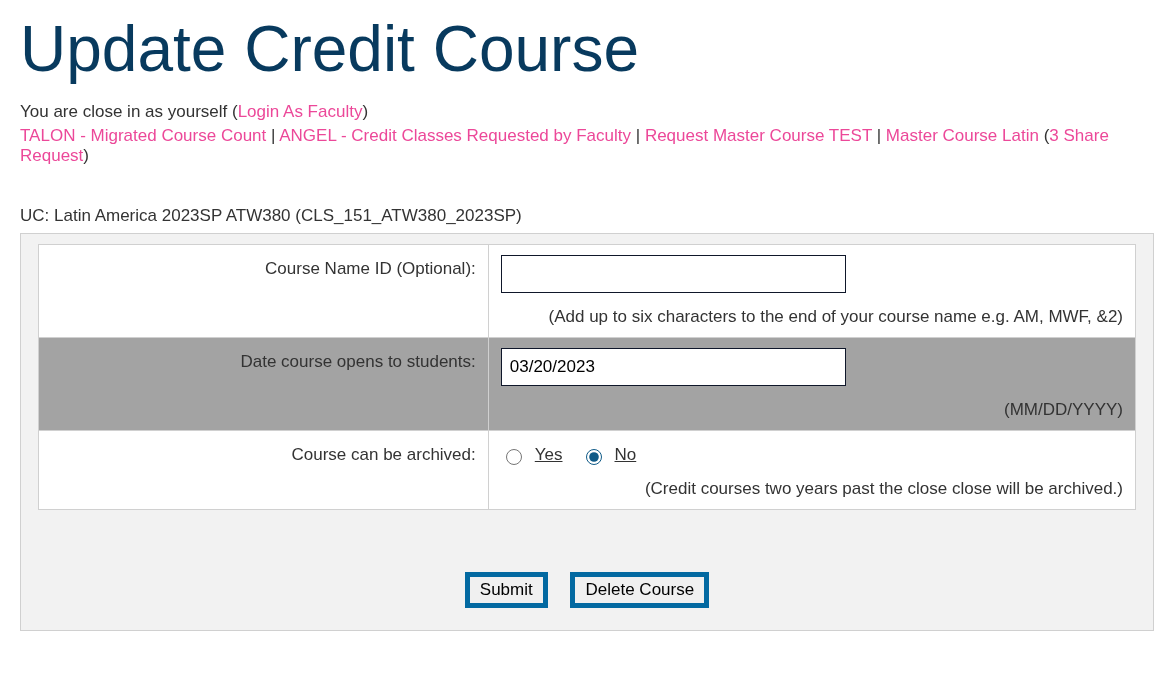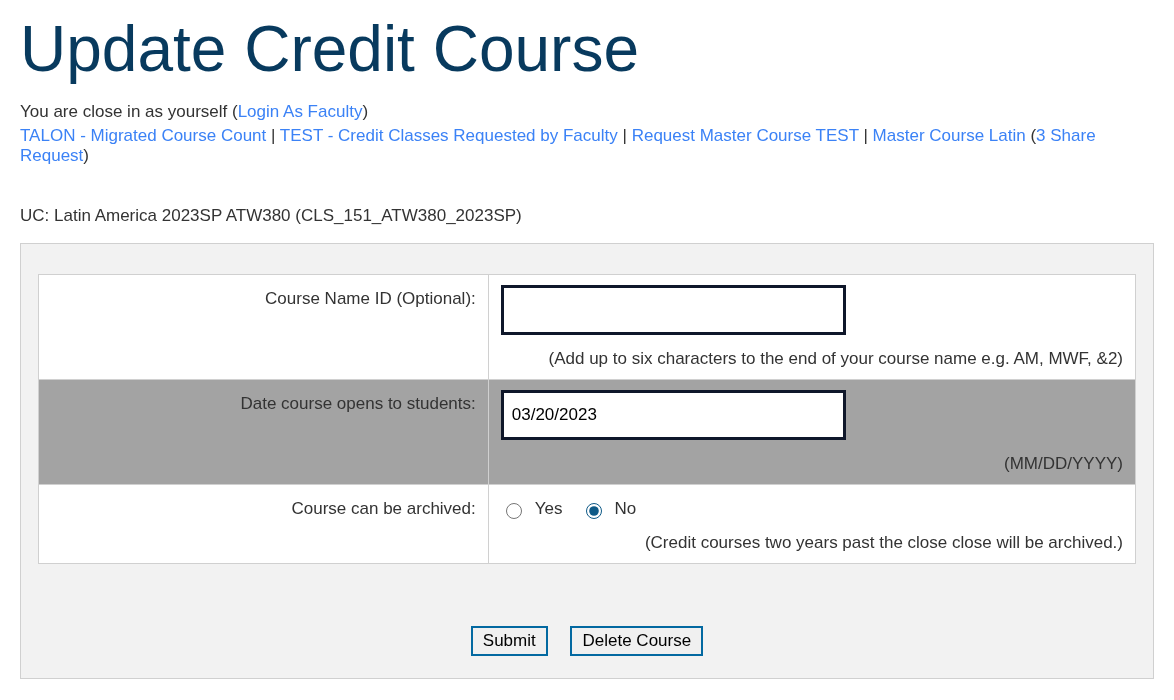--- a/index.html
+++ b/index.html
@@ -17,42 +17,42 @@
       font-size: 64px;
       font-weight: 400;
       color: #083a5e;
       margin: 12px 0 16px 0;
     }
     .info-line {
       margin: 4px 0;
       font-size: 17px;
     }
     a, .link {
-      color: #3b82f6;
+      color: #ec4899;
       text-decoration: none;
       cursor: pointer;
     }
     .sep {
       color: #333;
     }
     .course-heading {
       margin-top: 40px;
-      margin-bottom: 17px;
+      margin-bottom: 7px;
       font-size: 17px;
     }
     fieldset.main-box {
       border: 1px solid #d0d0d0;
       border-top: 1px solid #d0d0d0;
       padding: 0;
       margin: 0;
       background: #f2f2f2;
     }
     .form-table {
       width: 97%;
-      margin: 30px auto 40px auto;
+      margin: 10px auto 40px auto;
       border-collapse: collapse;
     }
     .form-table tr:nth-child(1),
     .form-table tr:nth-child(3) {
       background: #ffffff;
     }
     .form-table tr:nth-child(2),
     .form-table tr:nth-child(4) {
       background: #a3a3a3;
     }
@@ -64,75 +64,76 @@
     .form-table td.label-cell {
       width: 41%;
       text-align: right;
       padding-top: 14px;
     }
     .form-table td.value-cell {
       width: 59%;
     }
     input[type="text"] {
       width: 345px;
-      height: 50px;
+      height: 38px;
       font-size: 17px;
       padding: 4px 8px;
-      border: 3px solid #0f172a;
+      border: 1px solid #0f172a;
       background: #fff;
     }
     .hint {
       margin-top: 14px;
       font-size: 17px;
       text-align: right;
     }
     .radio-row {
       display: flex;
       align-items: center;
       gap: 18px;
       padding-top: 4px;
     }
     .radio-row label {
       display: flex;
       align-items: center;
       gap: 10px;
       cursor: pointer;
+      text-decoration: underline;
     }
     input[type="radio"] {
       width: 16px;
       height: 16px;
       accent-color: #0f5a87;
     }
     .button-row {
       text-align: center;
       padding: 22px 0;
     }
     button.action {
       font-size: 17px;
       padding: 3px 10px;
       background: #f0f0f0;
-      border: 2px solid #0369a1;
+      border: 5px solid #0369a1;
       cursor: pointer;
       font-family: inherit;
     }
     button.action + button.action {
       margin-left: 18px;
     }
   </style>
 </head>
 <body>
 
 <h1>Update Credit Course</h1>
 
 <div class="info-line">
   <span>You are close in as yourself (</span><a href="#">Login As Faculty</a><span>)</span>
 </div>
 
 <div class="info-line">
-  <a href="#">TALON - Migrated Course Count</a><span class="sep"> | </span><a href="#">TEST - Credit Classes Requested by Faculty</a><span class="sep"> | </span><a href="#">Request Master Course TEST</a><span class="sep"> | </span><a href="#">Master Course Latin</a><span> (</span><a href="#">3 Share Request</a><span>)</span>
+  <a href="#">TALON - Migrated Course Count</a><span class="sep"> | </span><a href="#">ANGEL - Credit Classes Requested by Faculty</a><span class="sep"> | </span><a href="#">Request Master Course TEST</a><span class="sep"> | </span><a href="#">Master Course Latin</a><span> (</span><a href="#">3 Share Request</a><span>)</span>
 </div>
 
 <div class="course-heading">UC: Latin America 2023SP ATW380 (CLS_151_ATW380_2023SP)</div>
 
 <fieldset class="main-box">
   <table class="form-table">
     <tbody>
         <tr>
       <td class="label-cell">Course Name ID (Optional):</td>
       <td class="value-cell">

